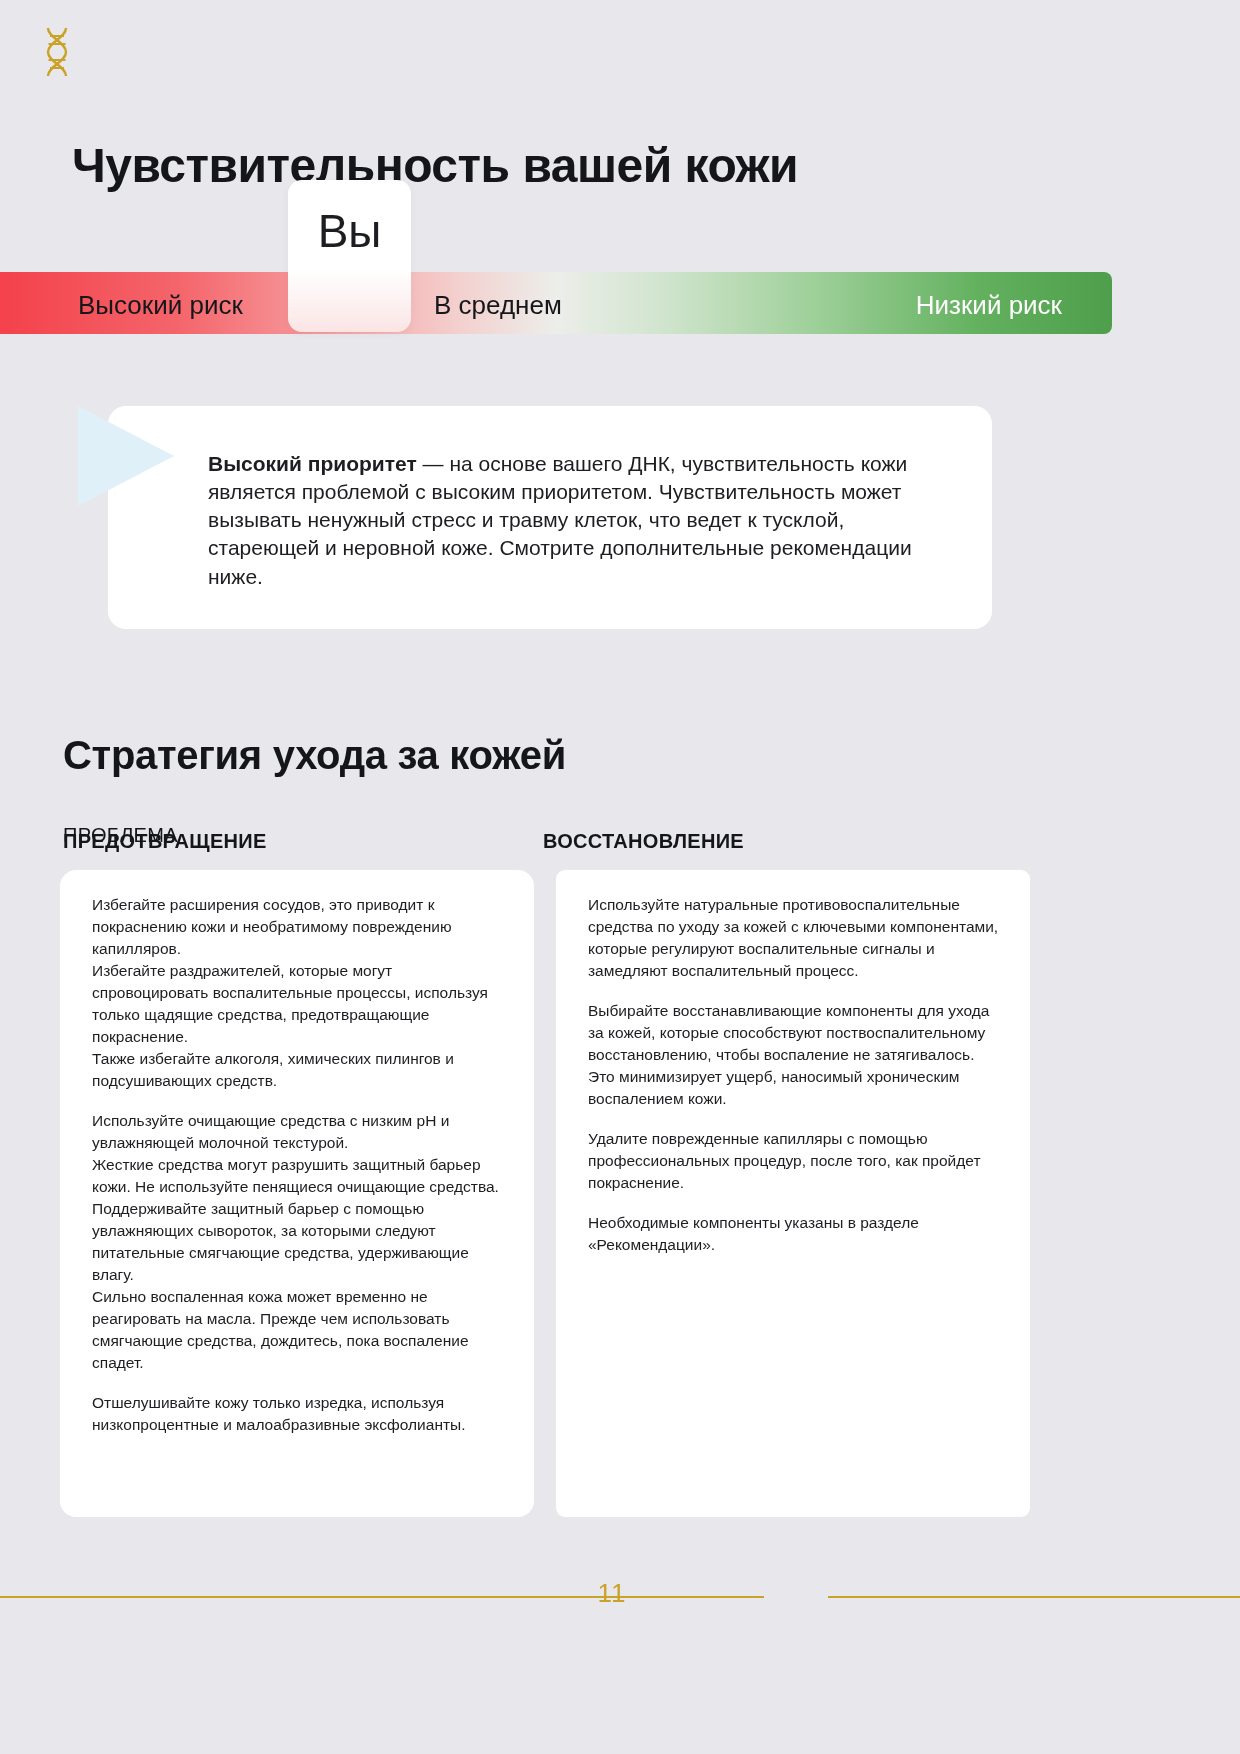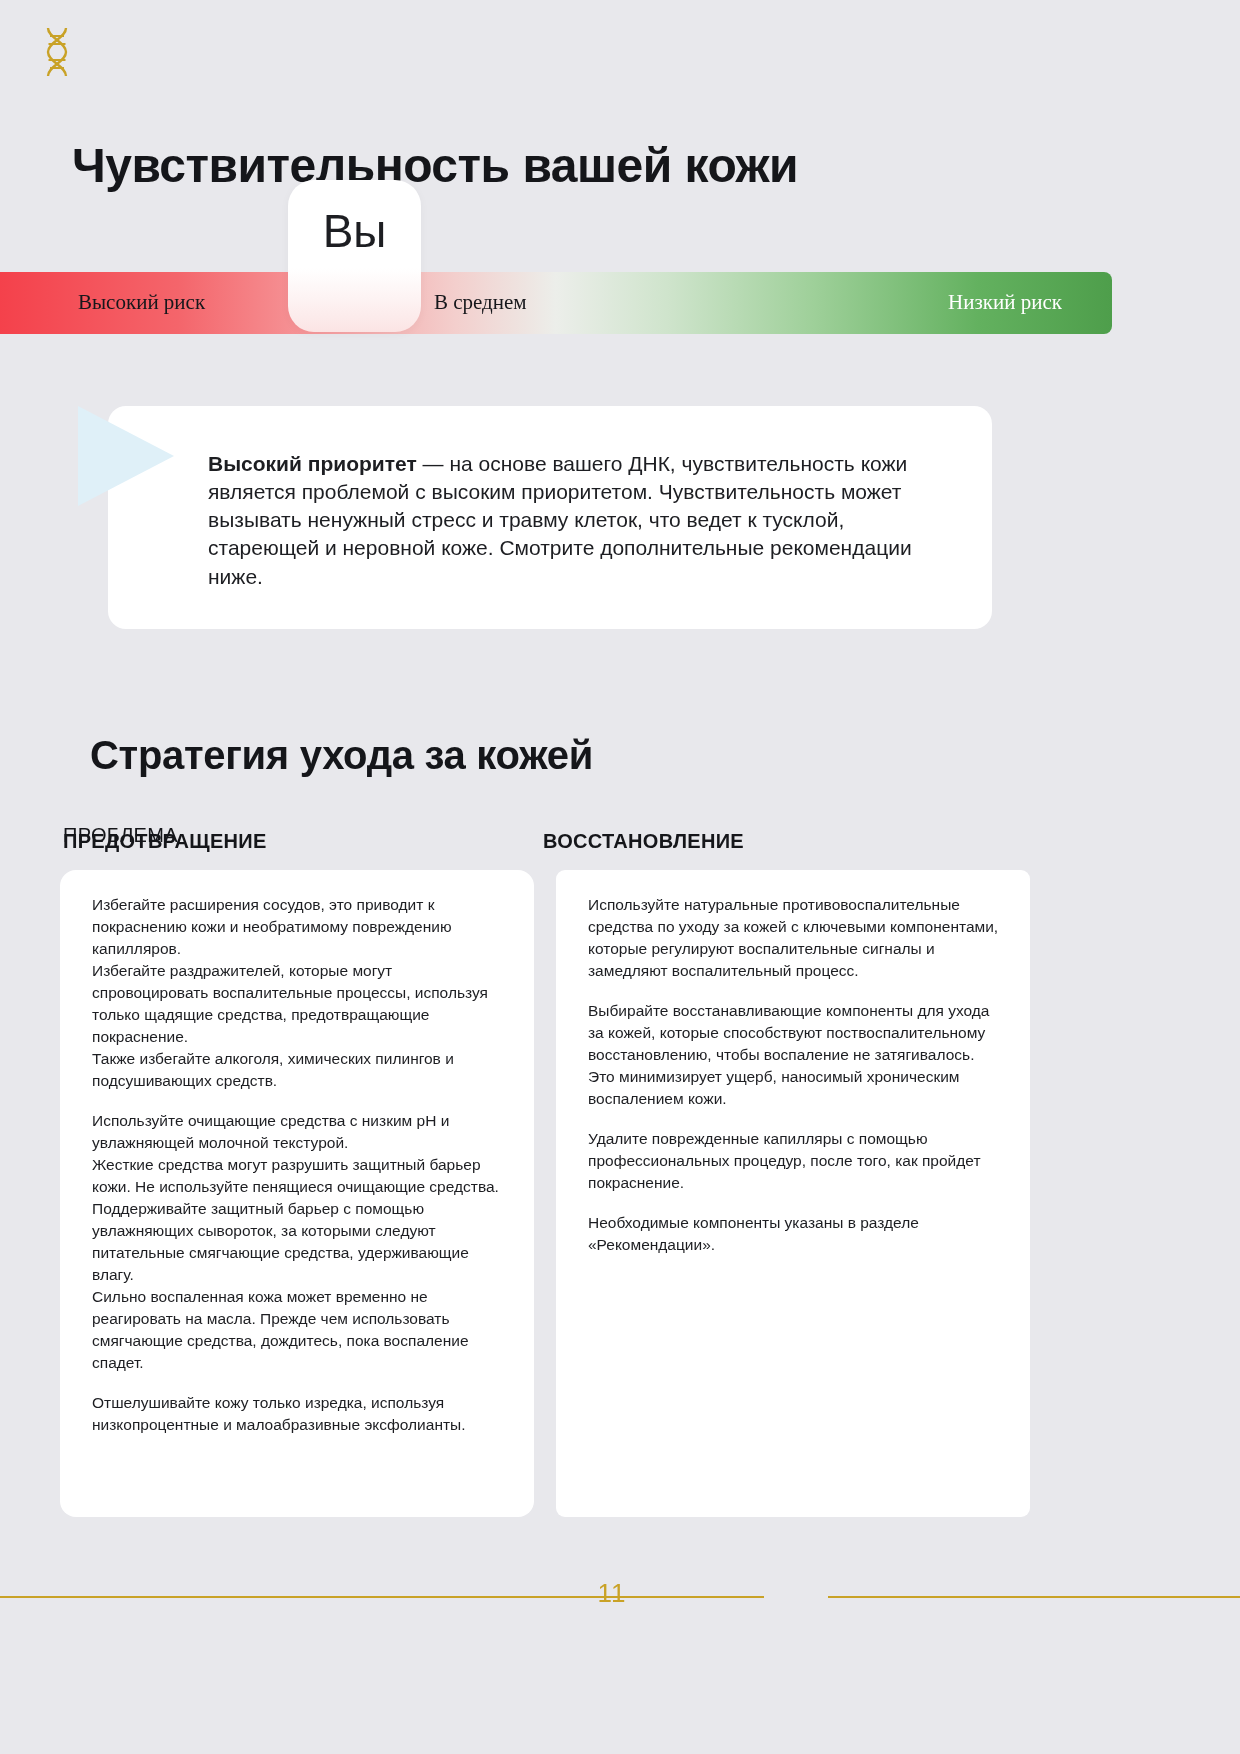--- a/index.html
+++ b/index.html
@@ -67,36 +67,35 @@
       #eceeea 50%,
       #cfe4cc 60%,
       #9fd09a 73%,
       #63b15f 88%,
       #4e9e4b 100%);
     overflow: hidden;
   }
   .scale-label {
     position: absolute;
     top: 18px;
-    font-size: 21px;
+    font-size: 26px;
     color: #16171b;
     white-space: nowrap;
-    font-family: Liberation Serif, serif;
   }
   .scale-label.low { left: 78px; }
   .scale-label.mid { left: 434px; }
   .scale-label.high { right: 50px; color: #ffffff; }
 
   .you-marker {
     position: absolute;
     left: 288px;
     top: -92px;
-    width: 133px;
+    width: 123px;
     height: 152px;
-    border-radius: 26px;
+    border-radius: 14px;
     background: linear-gradient(to bottom, #ffffff 0%, #ffffff 58%, #fdf2f2 80%, #fbe4e4 100%);
     display: flex;
     align-items: flex-start;
     justify-content: center;
     box-shadow: 0 2px 10px rgba(0,0,0,0.04);
   }
   .you-marker span {
     font-size: 46px;
     color: #1d1e22;
     padding-top: 24px;
@@ -134,21 +133,20 @@
 
   
   .section-title {
     position: absolute;
     left: 63px;
     top: 700px;
     font-size: 40px;
     font-weight: bold;
     color: #15161a;
     letter-spacing: -0.3px;
-    margin-left: 27px;
   }
 
   .problem-label {
     position: absolute;
     left: 63px;
     top: 786px;
     font-size: 20px;
     font-weight: normal;
     color: #15161a;
     letter-spacing: 0.3px;

